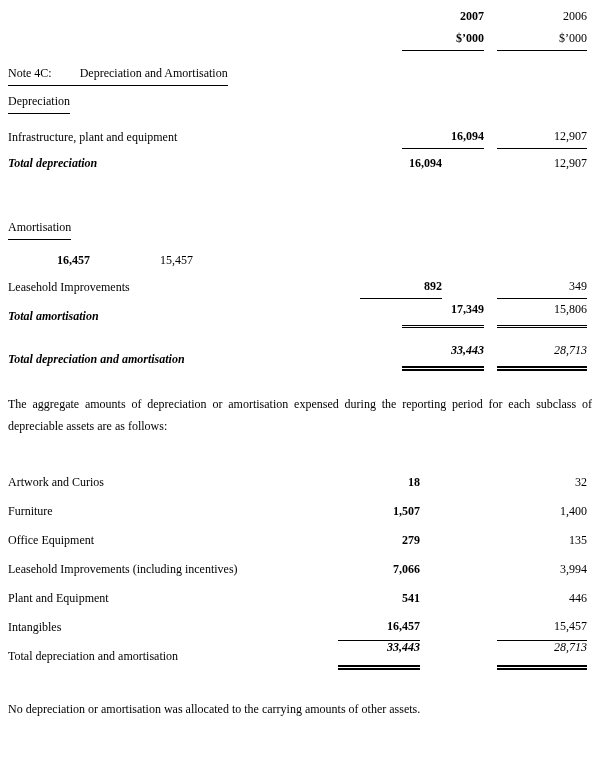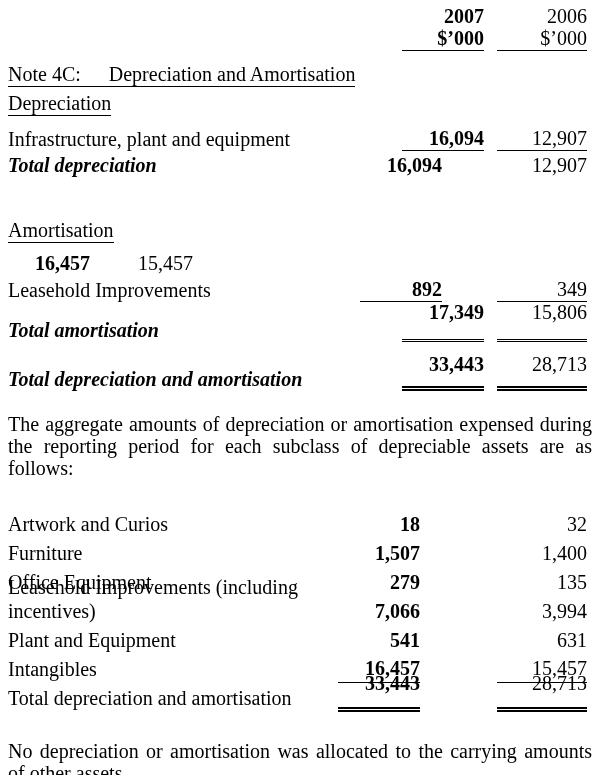--- a/index.html
+++ b/index.html
@@ -1,30 +1,30 @@
 <!DOCTYPE html>
 <html><head>
 <meta charset="utf-8">
 <style>
   html, body { margin: 0; padding: 0; background: #ffffff; }
   .page {
     width: 600px; height: 775px; box-sizing: border-box;
     padding: 6px 8px 0 8px; overflow: hidden;
     background: #ffffff; color: #000000;
     font-family: "Liberation Serif", "DejaVu Serif", serif;
-    font-size: 20px;
+    font-size: 12px;
   }
   .row { display: flex; align-items: flex-end; margin-right: 5px; }
   .lbl { flex: 1; line-height: 20px; padding-bottom: 2px; }
   .v1  { width: 82px; text-align: right; line-height: 20px; padding-bottom: 2px; font-weight: bold; }
   .sp  { width: 13px; }
   .v2  { width: 90px; text-align: right; line-height: 20px; padding-bottom: 2px; }
   .u   { border-bottom: 1px solid #000; }
-  .d3  { border-bottom: 3px double #000; padding-bottom: 17px; }
-  .d5  { border-bottom: 5px double #000; padding-bottom: 12px; }
+  .d3  { border-bottom: 3px double #000; padding-bottom: 6px; }
+  .d5  { border-bottom: 5px double #000; padding-bottom: 6px; font-style: italic; }
   .bi  { font-weight: bold; font-style: italic; }
   .note-title { margin-top: 12px; }
   .note-title .line { display: inline-block; border-bottom: 1px solid #000; padding-bottom: 1px; line-height: 21px; text-align: center; }
   .note-title .tab { display: inline-block; width: 28px; }
   .sec-heading { margin-top: 5px; }
   .sec-heading .line { display: inline-block; border-bottom: 1px solid #000; padding-bottom: 1px; line-height: 21px; }
   .hdr1 { margin-top: 0; }
   .mt4  { margin-top: 4px; gap: 21px; }
   .mt10 { margin-top: 10px; }
   .mt12 { margin-top: 12px; }
@@ -128,21 +128,21 @@
     <div class="row">
       <span class="lbl">Leasehold Improvements (including incentives)</span>
       <span class="v1">7,066</span>
       <span class="sp"></span>
       <span class="v2">3,994</span>
     </div>
     <div class="row">
       <span class="lbl">Plant and Equipment</span>
       <span class="v1">541</span>
       <span class="sp"></span>
-      <span class="v2">631</span>
+      <span class="v2">446</span>
     </div>
     <div class="row">
       <span class="lbl">Intangibles</span>
       <span class="v1 u">16,457</span>
       <span class="sp"></span>
       <span class="v2 u">15,457</span>
     </div>
     <div class="row">
       <span class="lbl">Total depreciation and amortisation</span>
       <span class="v1 d5">33,443</span>

